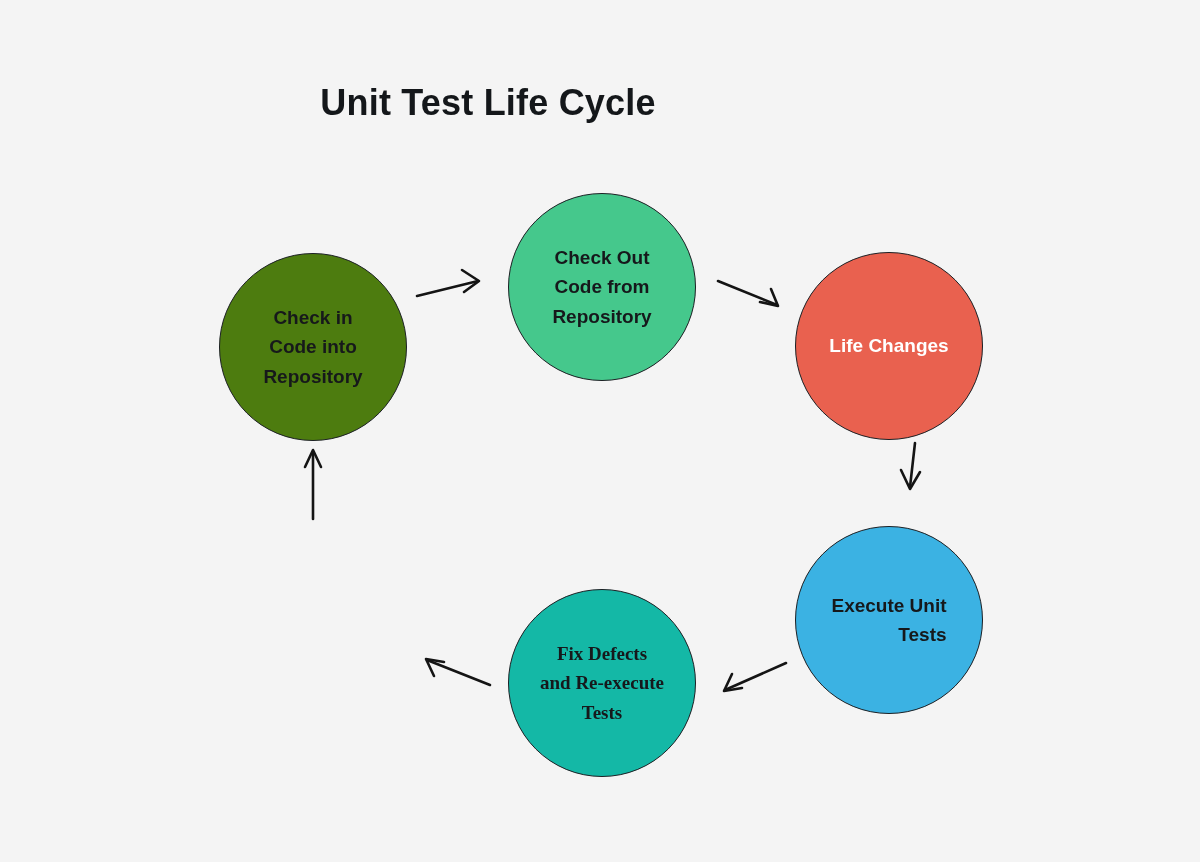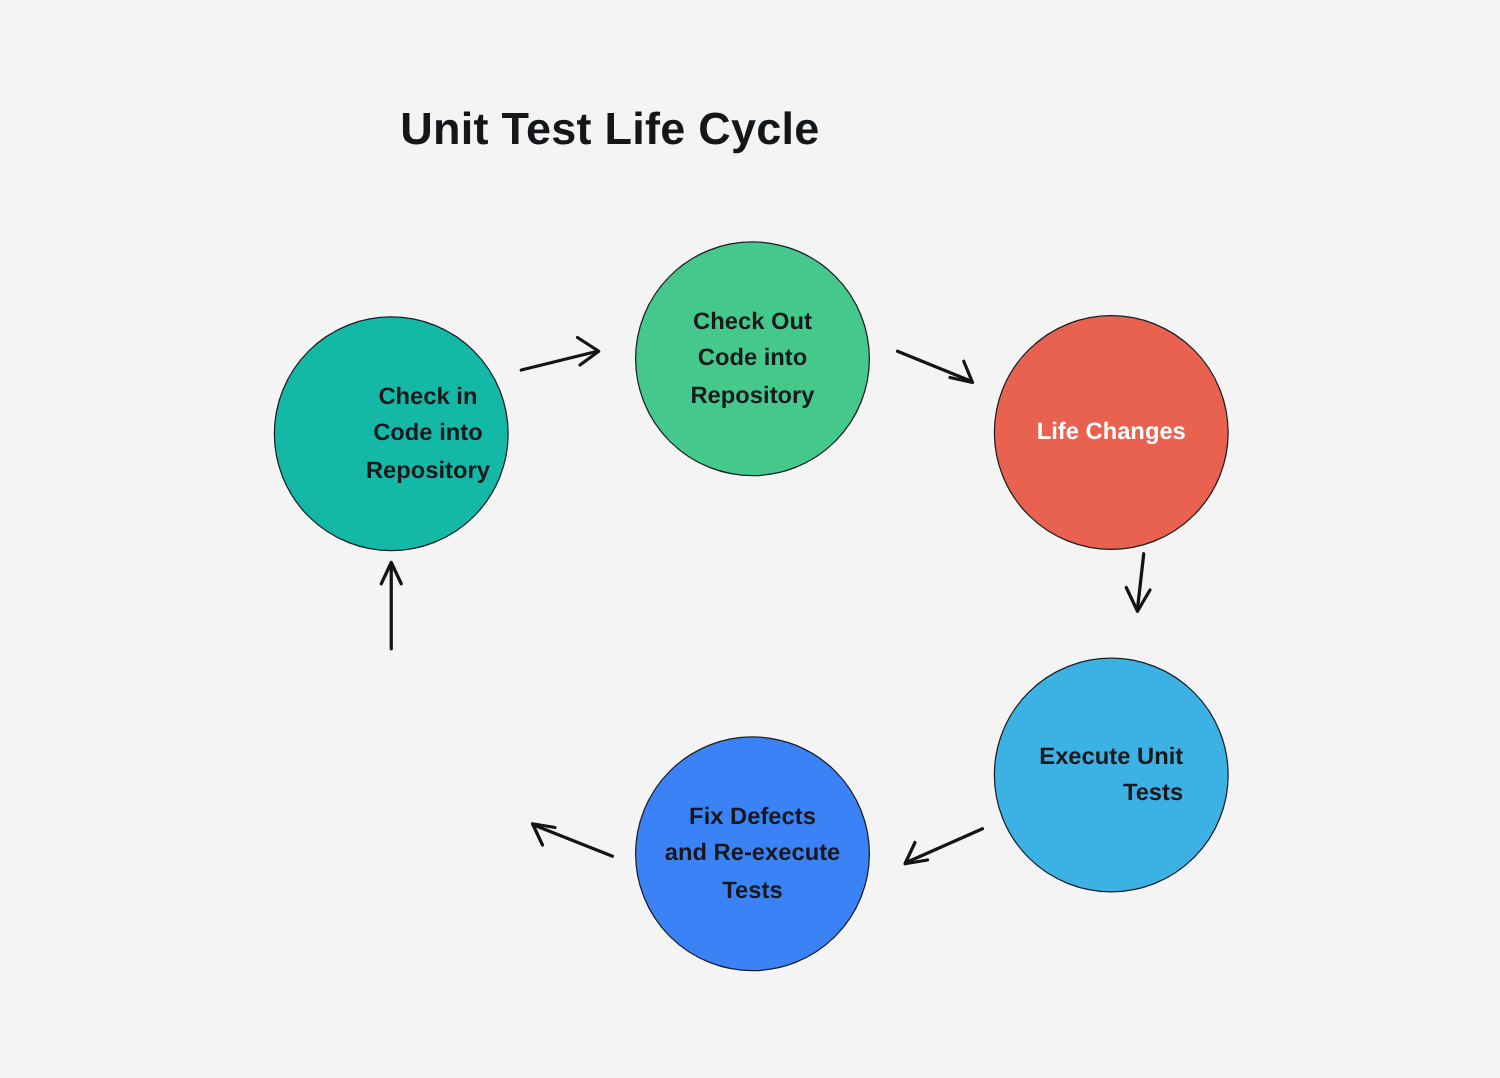--- a/index.html
+++ b/index.html
@@ -100,41 +100,41 @@
       <path d="M490,685 L427,660" stroke="#141414" stroke-width="2.6" fill="none" stroke-linecap="round"></path>
       <path d="M444,662 L426,659 L434,676" stroke="#141414" stroke-width="2.6" fill="none" stroke-linecap="round" stroke-linejoin="round"></path>
     </g>
 
     <g>
       <path d="M313,519 L313,452" stroke="#141414" stroke-width="2.6" fill="none" stroke-linecap="round"></path>
       <path d="M305,467 L313,450 L321,467" stroke="#141414" stroke-width="2.6" fill="none" stroke-linecap="round" stroke-linejoin="round"></path>
     </g>
   </svg>
 
-  <div class="node" id="node-checkin" style="background-color: #14b8a6; justify-content: flex-end;">
+  <div class="node" id="node-checkin" style="background-color: #4d7c0f;">
     <span class="node-label dark-text">Check in
 Code into
 Repository</span>
   </div>
 
   <div class="node" id="node-checkout" style="background-color: rgb(69, 200, 140);">
     <span class="node-label dark-text">Check Out
-Code into
+Code from
 Repository</span>
   </div>
 
   <div class="node" id="node-changes" style="background-color: rgb(233, 97, 79);">
     <span class="node-label light-text">Life Changes</span>
   </div>
 
   <div class="node" id="node-execute" style="background-color: rgb(59, 178, 227);">
     <span class="node-label dark-text">Execute Unit
 Tests</span>
   </div>
 
-  <div class="node" id="node-fix" style="background-color: #3b82f6;">
+  <div class="node" id="node-fix" style="background-color: #14b8a6; font-family: Liberation Serif, serif;">
     <span class="node-label dark-text">Fix Defects
 and Re-execute
 Tests</span>
   </div>
 
 
 </div>
 
 </body></html>

